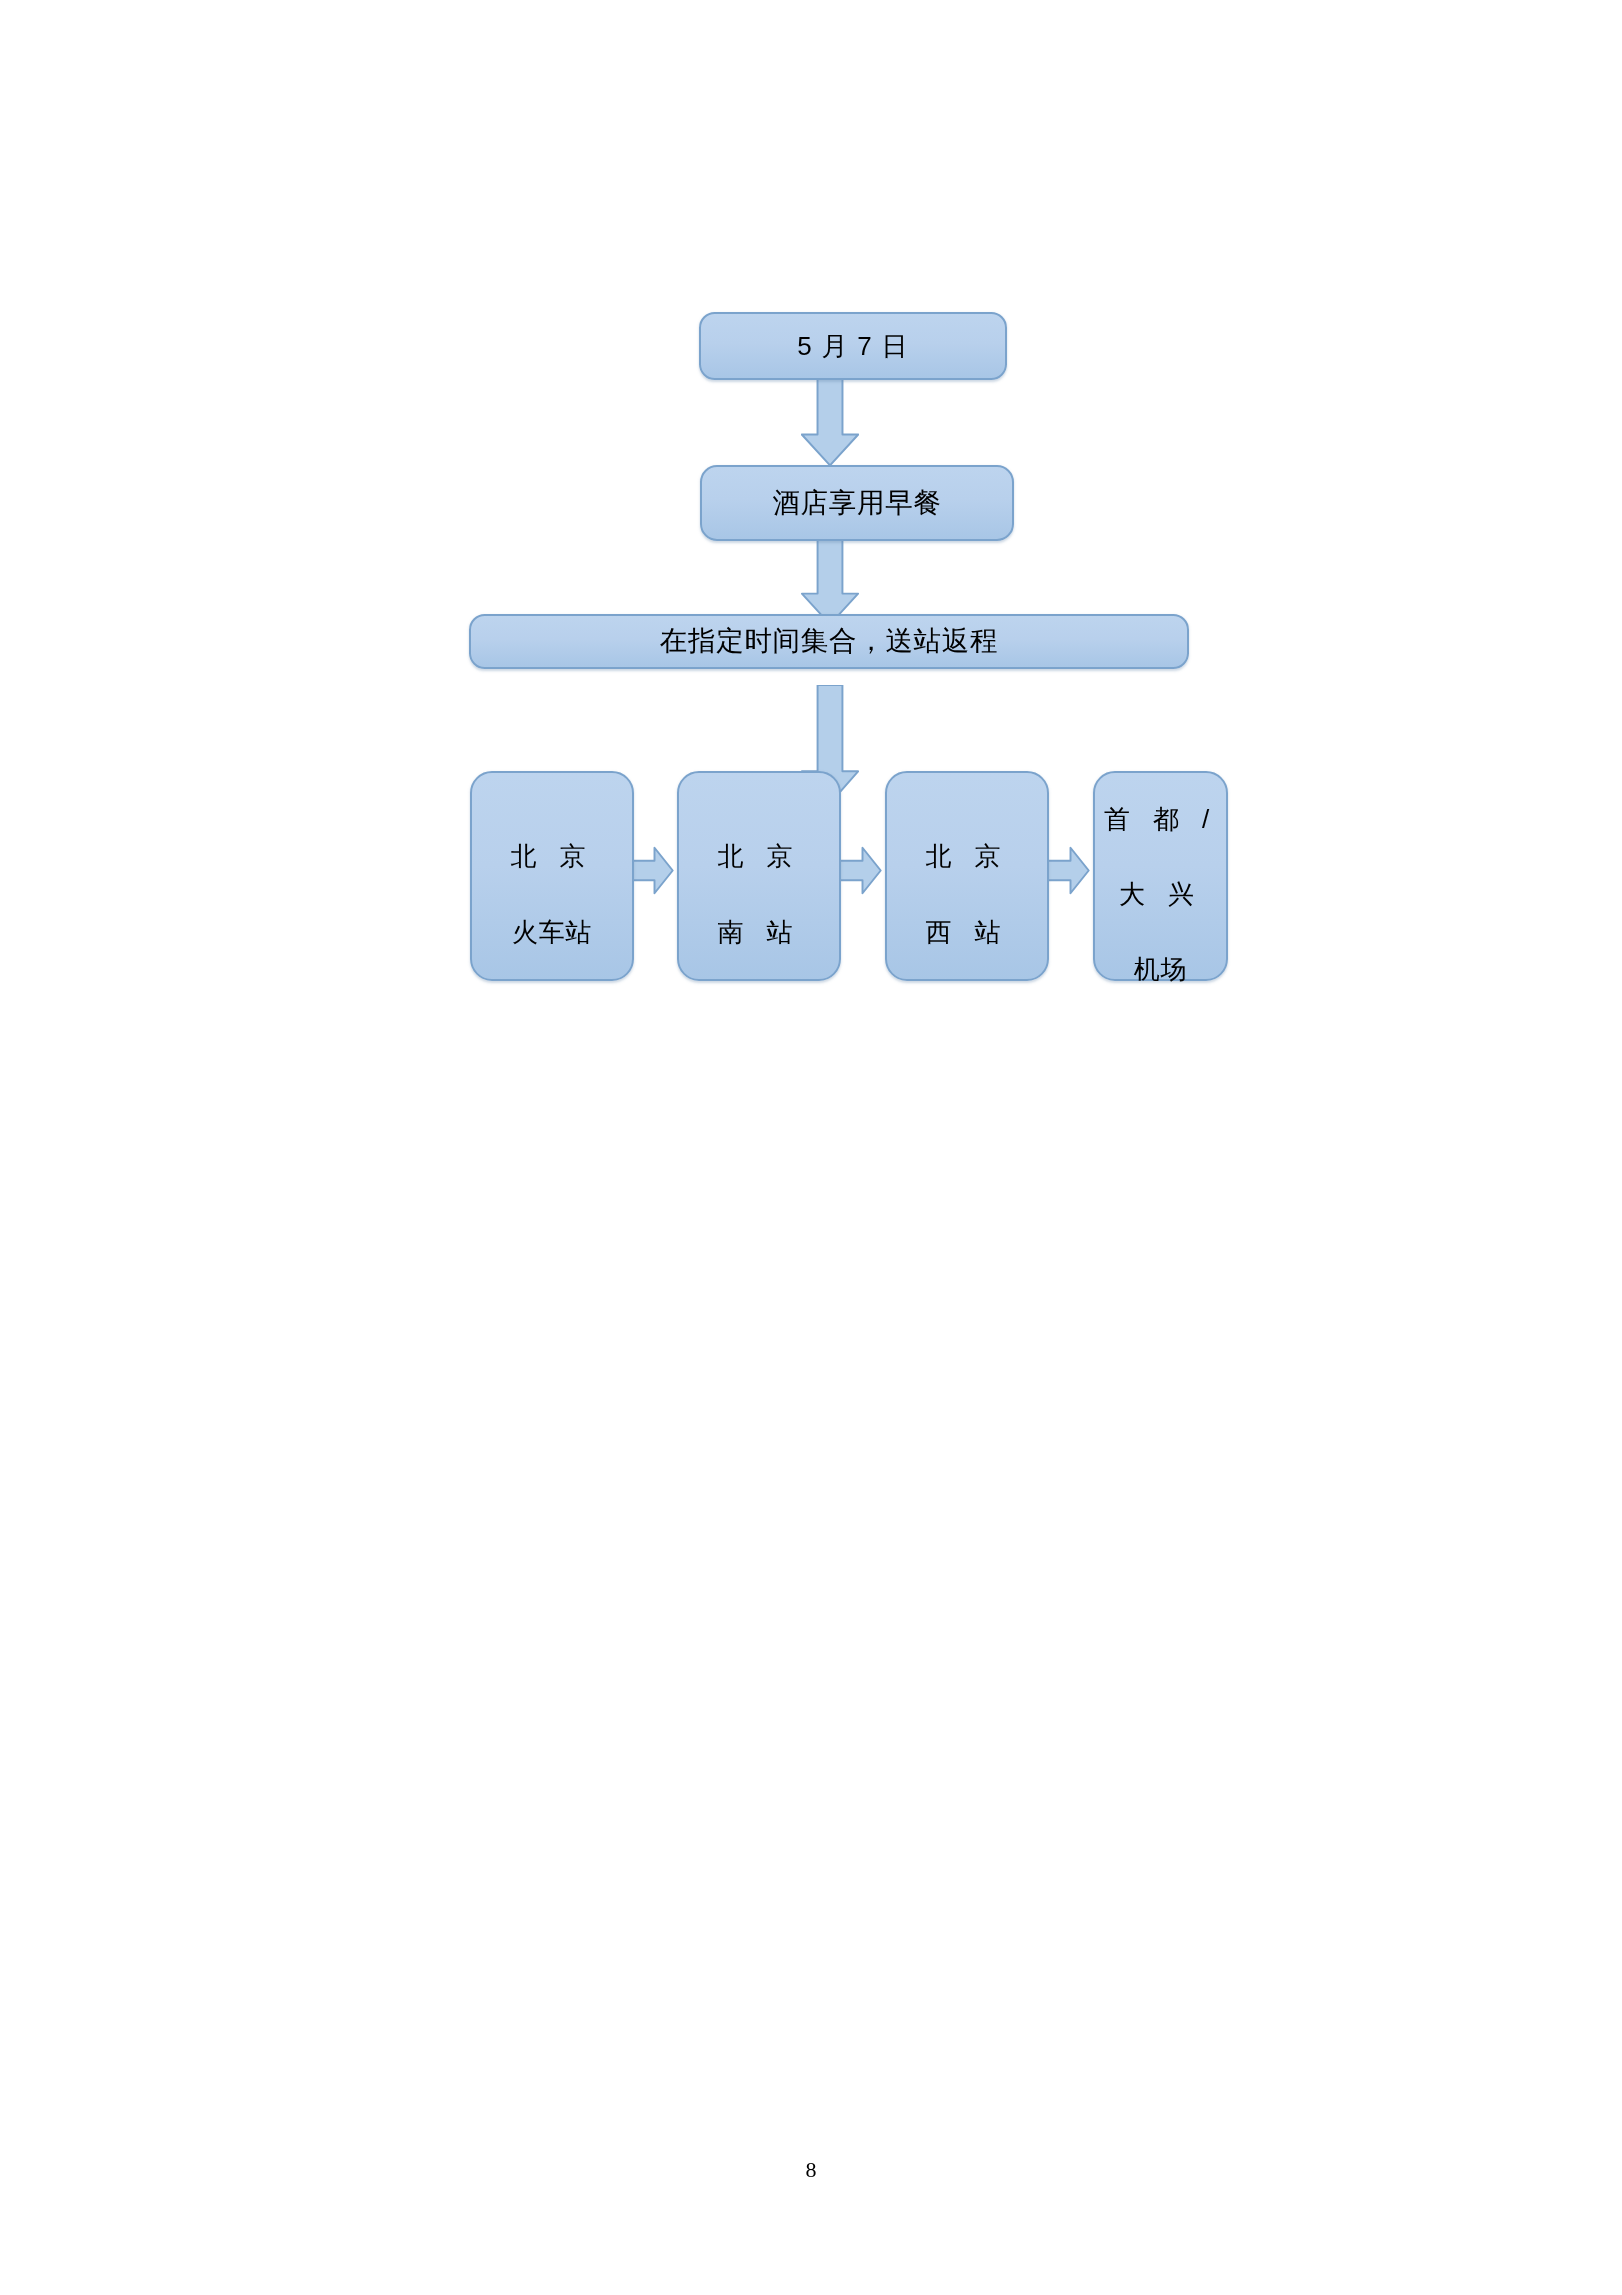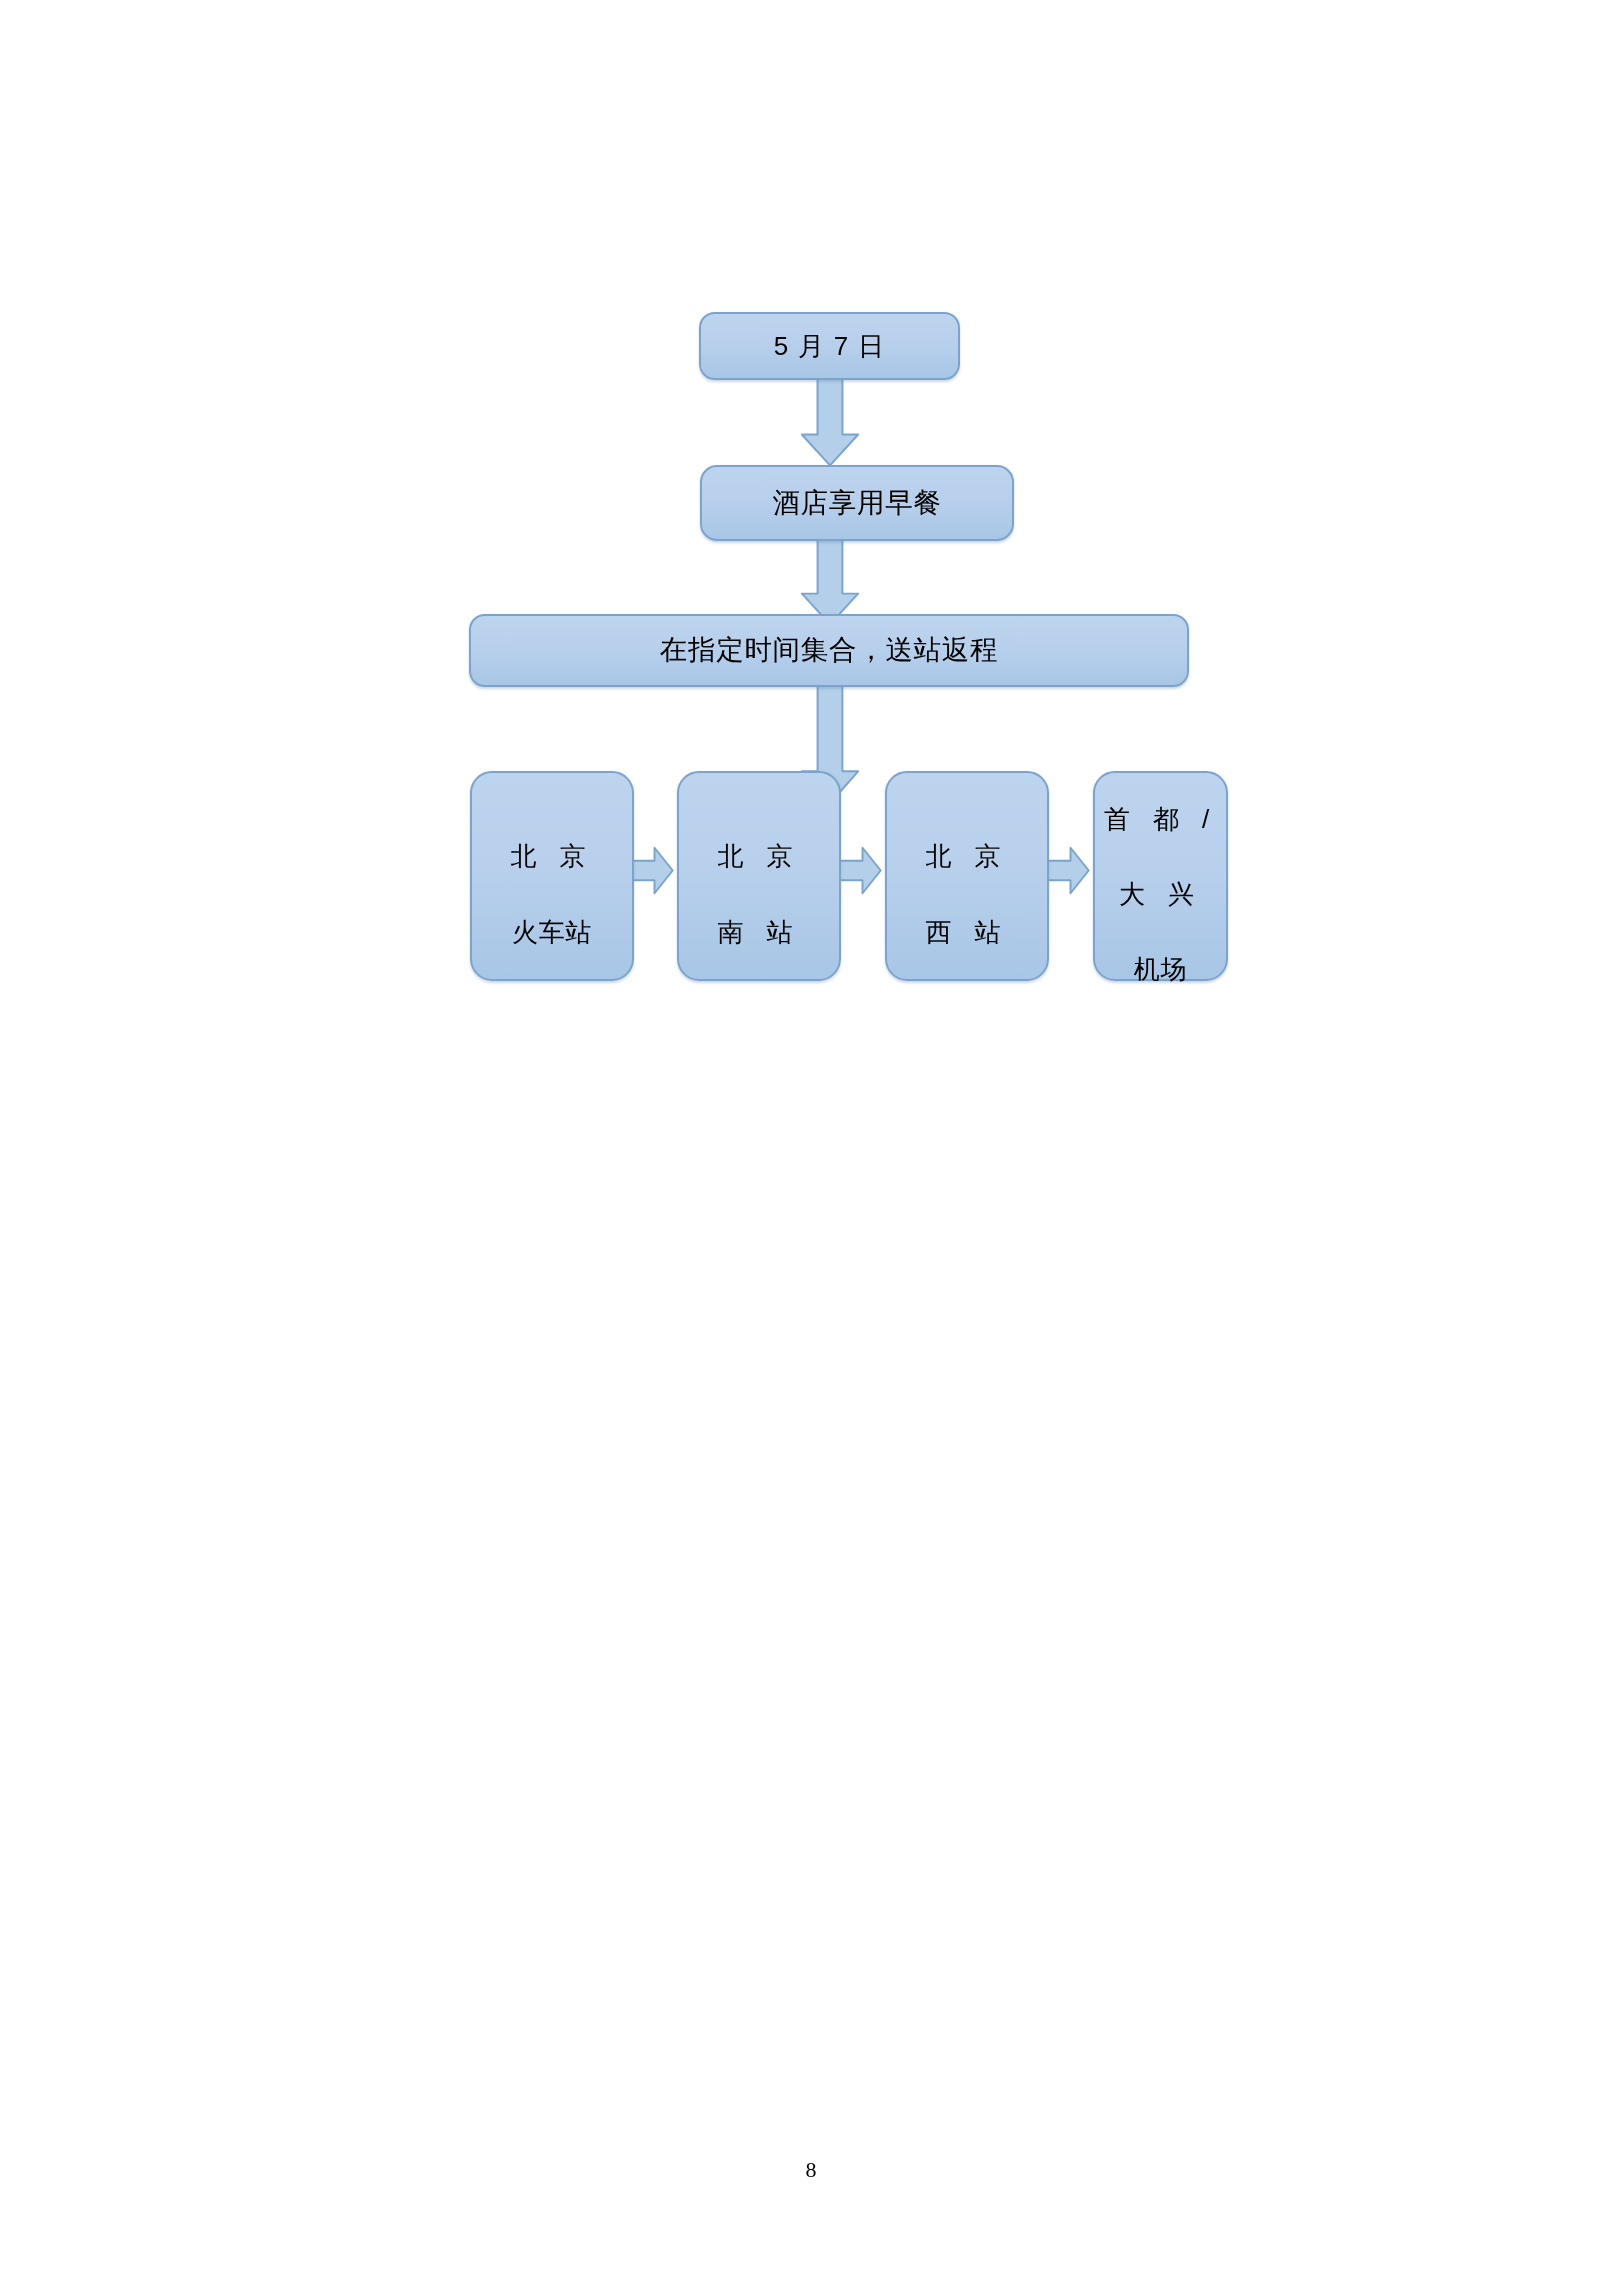--- a/index.html
+++ b/index.html
@@ -40,42 +40,42 @@
     text-align: center;
     line-height: 1.32;
     font-weight: 500;
     white-space: pre-line;
   }
 
   
   #node-date {
     left: 699px;
     top: 312px;
-    width: 261px;
+    width: 308px;
     height: 68px;
     border-radius: 15.7px;
   }
   #node-date .label { font-size: 26px; letter-spacing: 1.3px; }
 
   
   #node-breakfast {
     left: 700px;
     top: 465px;
     width: 314px;
     height: 76px;
     border-radius: 17px;
   }
   #node-breakfast .label { font-size: 27.5px; letter-spacing: 0.7px; }
 
   
   #node-assemble {
     left: 469px;
     top: 614px;
     width: 720px;
-    height: 73px;
+    height: 55px;
     border-radius: 15.7px;
   }
   #node-assemble .label { font-size: 27.5px; letter-spacing: 0.7px; }
 
   
   .station {
     border-radius: 22px;
     top: 771px;
     height: 210px;
     width: 164px;

